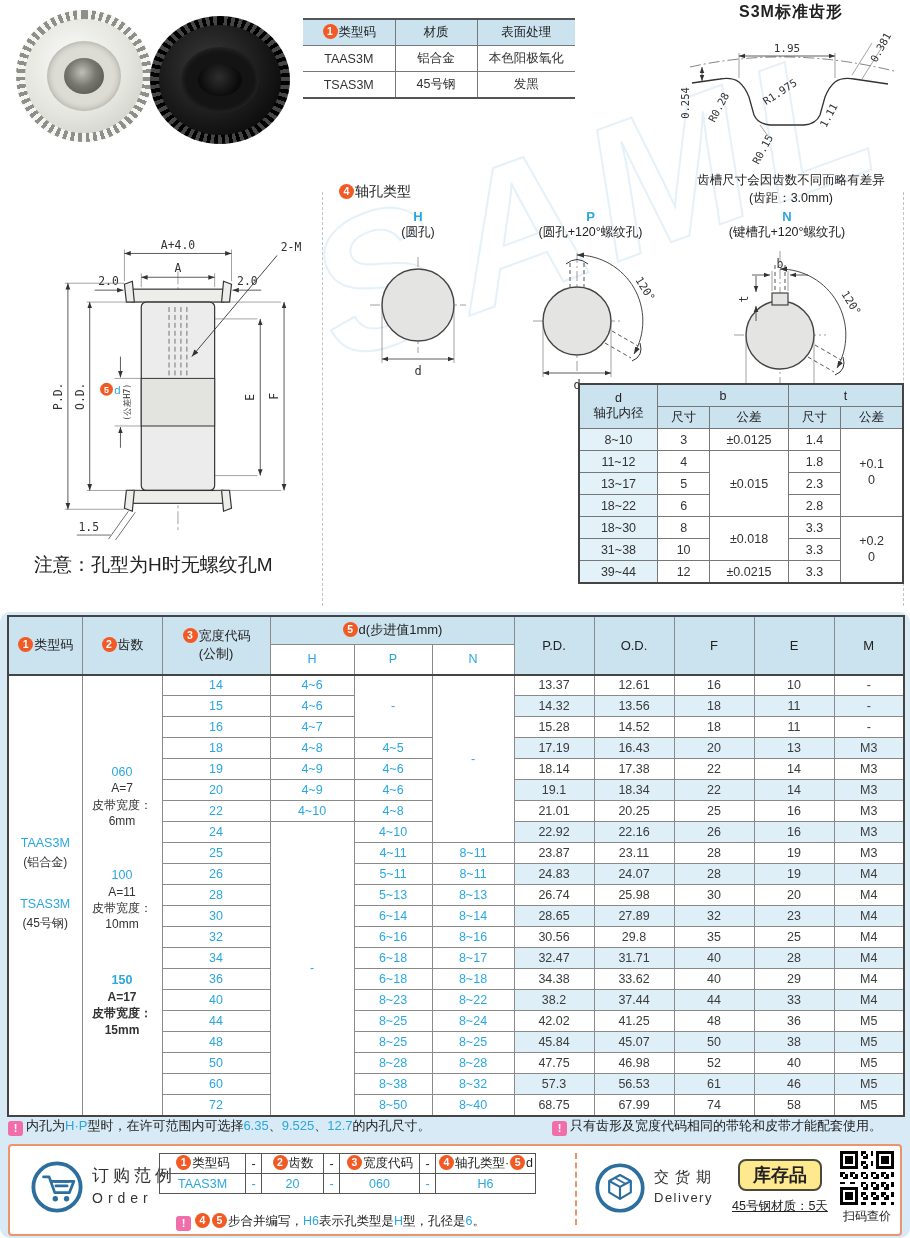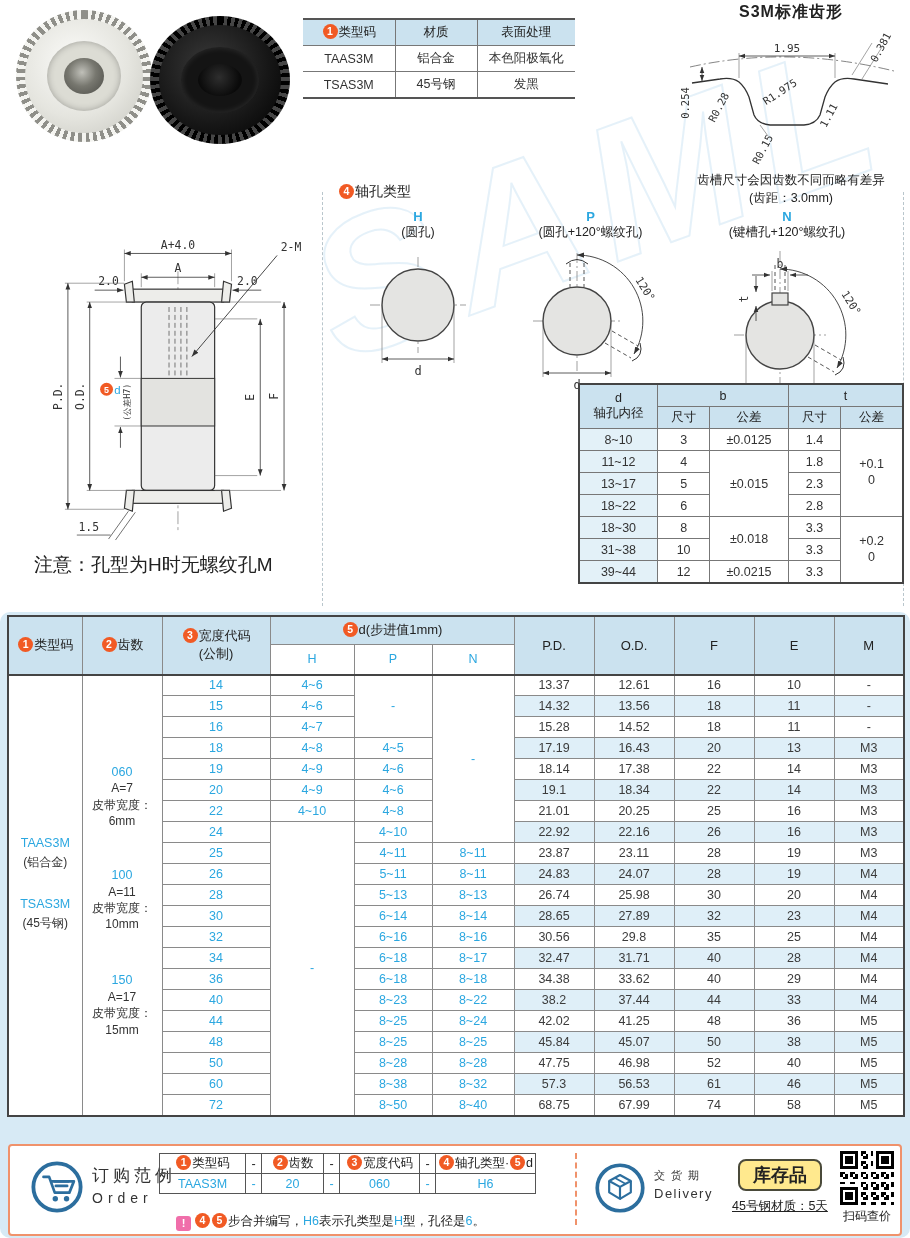--- a/index.html
+++ b/index.html
@@ -73,41 +73,41 @@
   .mt thead tr.top{height:28px;}
   .mt tbody tr{height:21px;}
   .mt tbody tr:first-child>td{border-top:2px solid #444;}
   .mt .teeth,.mt .rng{color:#2BA7E0;font-size:12.5px;}
   .mt .val{font-size:12.5px;color:#3c3c3c;}
   .mt .val.alt{background:#DFEFF8;}
   .mt .type-cell{vertical-align:middle;font-size:12.5px;line-height:1.5;}
   .mt .type-cell .tc-sub{color:#333;font-size:12px;margin-bottom:24px;}
   .mt .width-cell{vertical-align:top;font-size:12px;color:#333;}
   .wblock{line-height:1.35;}
-  .wb0{margin-top:88px;} .wb1{margin-top:38px;} .wb2{margin-top:40px;}
+  .wb0{margin-top:88px;} .wb1{margin-top:38px;} .wb2{margin-top:40px;font-weight:bold;}
   .wcode{font-size:12.5px;}
   
   .fnote{position:absolute;font-size:13px;color:#222;white-space:nowrap;}
   .fn0{left:8px;top:505px;} .fn1{left:552px;top:505px;}
   
   .order{position:absolute;left:8px;top:532px;width:890px;height:88px;background:#fff;
          border:2px solid #F0926B;border-radius:4px;}
   .cart-ic{position:absolute;left:20px;top:14px;}
   .order-label{position:absolute;left:82px;top:18px;color:#333;}
   .order-label .l1{font-size:17px;letter-spacing:4px;}
   .order-label .l2{font-size:14px;letter-spacing:5px;margin-top:3px;}
   .otable{position:absolute;left:149px;top:7px;border-collapse:collapse;table-layout:fixed;width:376px;}
   .otable td{border:1px solid #555;text-align:center;font-size:12.5px;height:19px;padding:0;color:#222;}
   .otable .pname td{font-size:13px;}
   .otable .oval{color:#2BA7E0;}
   .order-note{position:absolute;left:166px;top:67px;font-size:12.5px;color:#222;white-space:nowrap;}
   .odivider{position:absolute;left:565px;top:7px;height:72px;border-left:2px dashed #F0926B;}
   .box-ic{position:absolute;left:584px;top:16px;}
   .dlv-label{position:absolute;left:644px;top:22px;color:#333;}
-  .dlv-label .l1{font-size:11px;letter-spacing:6px;}
+  .dlv-label .l1{font-size:15px;letter-spacing:6px;}
   .dlv-label .l2{font-size:13px;letter-spacing:1.5px;margin-top:3px;}
   .badge{position:absolute;left:728px;top:13px;background:#FFE98E;border:2px solid #4a4a3a;border-radius:8px;
          font-size:18px;font-weight:bold;color:#222;padding:2px 13px;}
   .stock-note{position:absolute;left:722px;top:52px;font-size:12.5px;color:#222;text-decoration:underline;}
   .qr{position:absolute;left:830px;top:5px;width:54px;height:54px;}
   .qr svg{shape-rendering:crispEdges;}
   .qr-label{position:absolute;left:824px;top:62px;width:66px;text-align:center;font-size:12px;color:#222;}
 </style>
 </head>
 <body>
@@ -663,20 +663,22 @@
             <td class="rng">8~40</td>
             <td class="val">68.75</td>
             <td class="val">67.99</td>
             <td class="val">74</td>
             <td class="val">58</td>
             <td class="val">M5</td>
           </tr>
         </tbody>
     </table>
 
+    <div class="fnote fn0" id="fnote0"><span class="note-ico">!</span><span>内孔为</span><span class="blue">H·P</span><span>型时，在许可范围内可选择</span><span class="blue">6.35</span><span>、</span><span class="blue">9.525</span><span>、</span><span class="blue">12.7</span><span>的内孔尺寸。</span></div>
+    <div class="fnote fn1" id="fnote1"><span class="note-ico">!</span><span>只有齿形及宽度代码相同的带轮和皮带才能配套使用。</span></div>
 
     <div class="order">
       <div class="cart-ic">
         <svg width="54" height="54" viewBox="0 0 48 48">
           <circle cx="24" cy="24" r="21" fill="none" stroke="#2C6E9E" stroke-width="3.4"></circle>
           <path d="M12,15 h5 l5,14 h13 l4,-10 h-20" fill="none" stroke="#2C6E9E" stroke-width="2.4" stroke-linejoin="round" stroke-linecap="round"></path>
           <line x1="22" y1="19" x2="34" y2="19" stroke="#2C6E9E" stroke-width="2.4" stroke-linecap="round"></line>
           <line x1="23" y1="23" x2="33" y2="23" stroke="#2C6E9E" stroke-width="2.4" stroke-linecap="round"></line>
           <circle cx="22.5" cy="34.5" r="2.4" fill="#2C6E9E"></circle>
           <circle cx="32.5" cy="34.5" r="2.4" fill="#2C6E9E"></circle>

